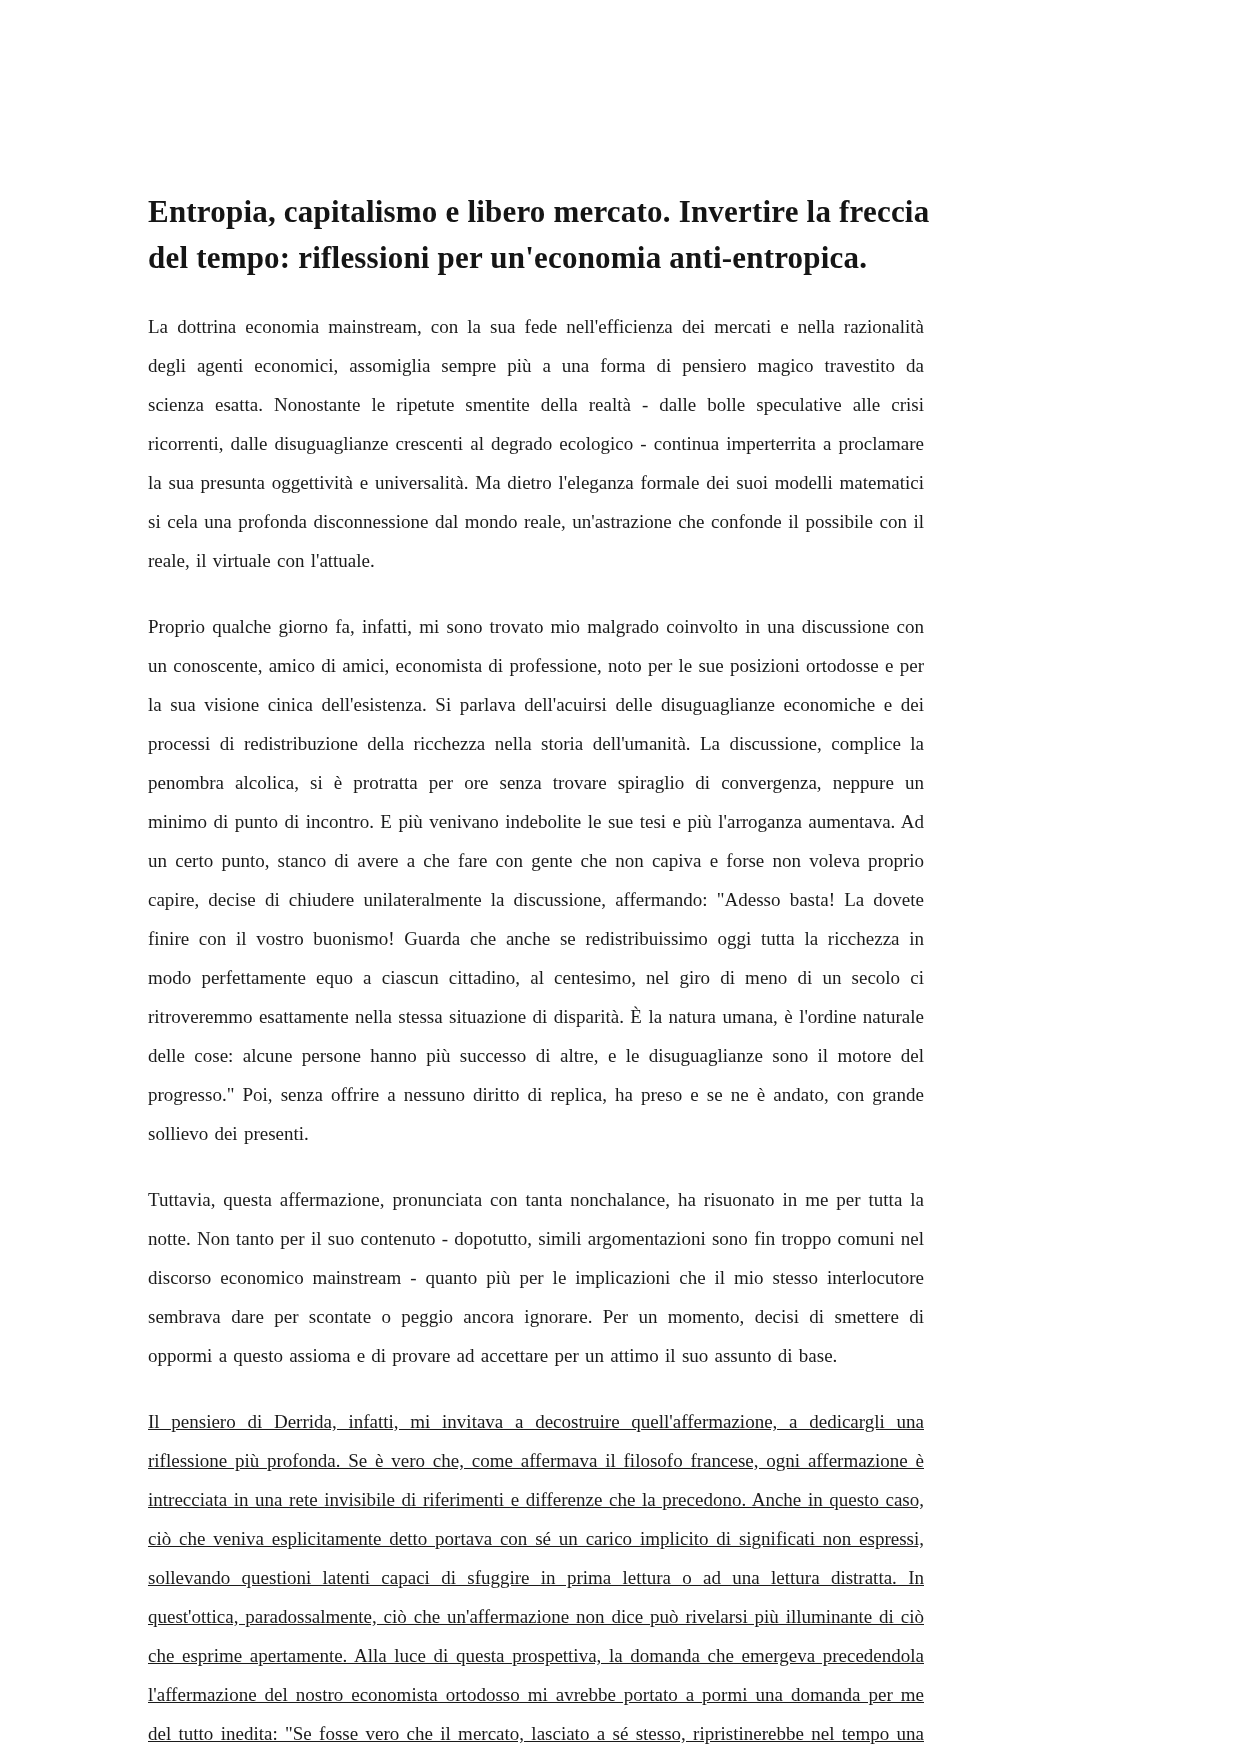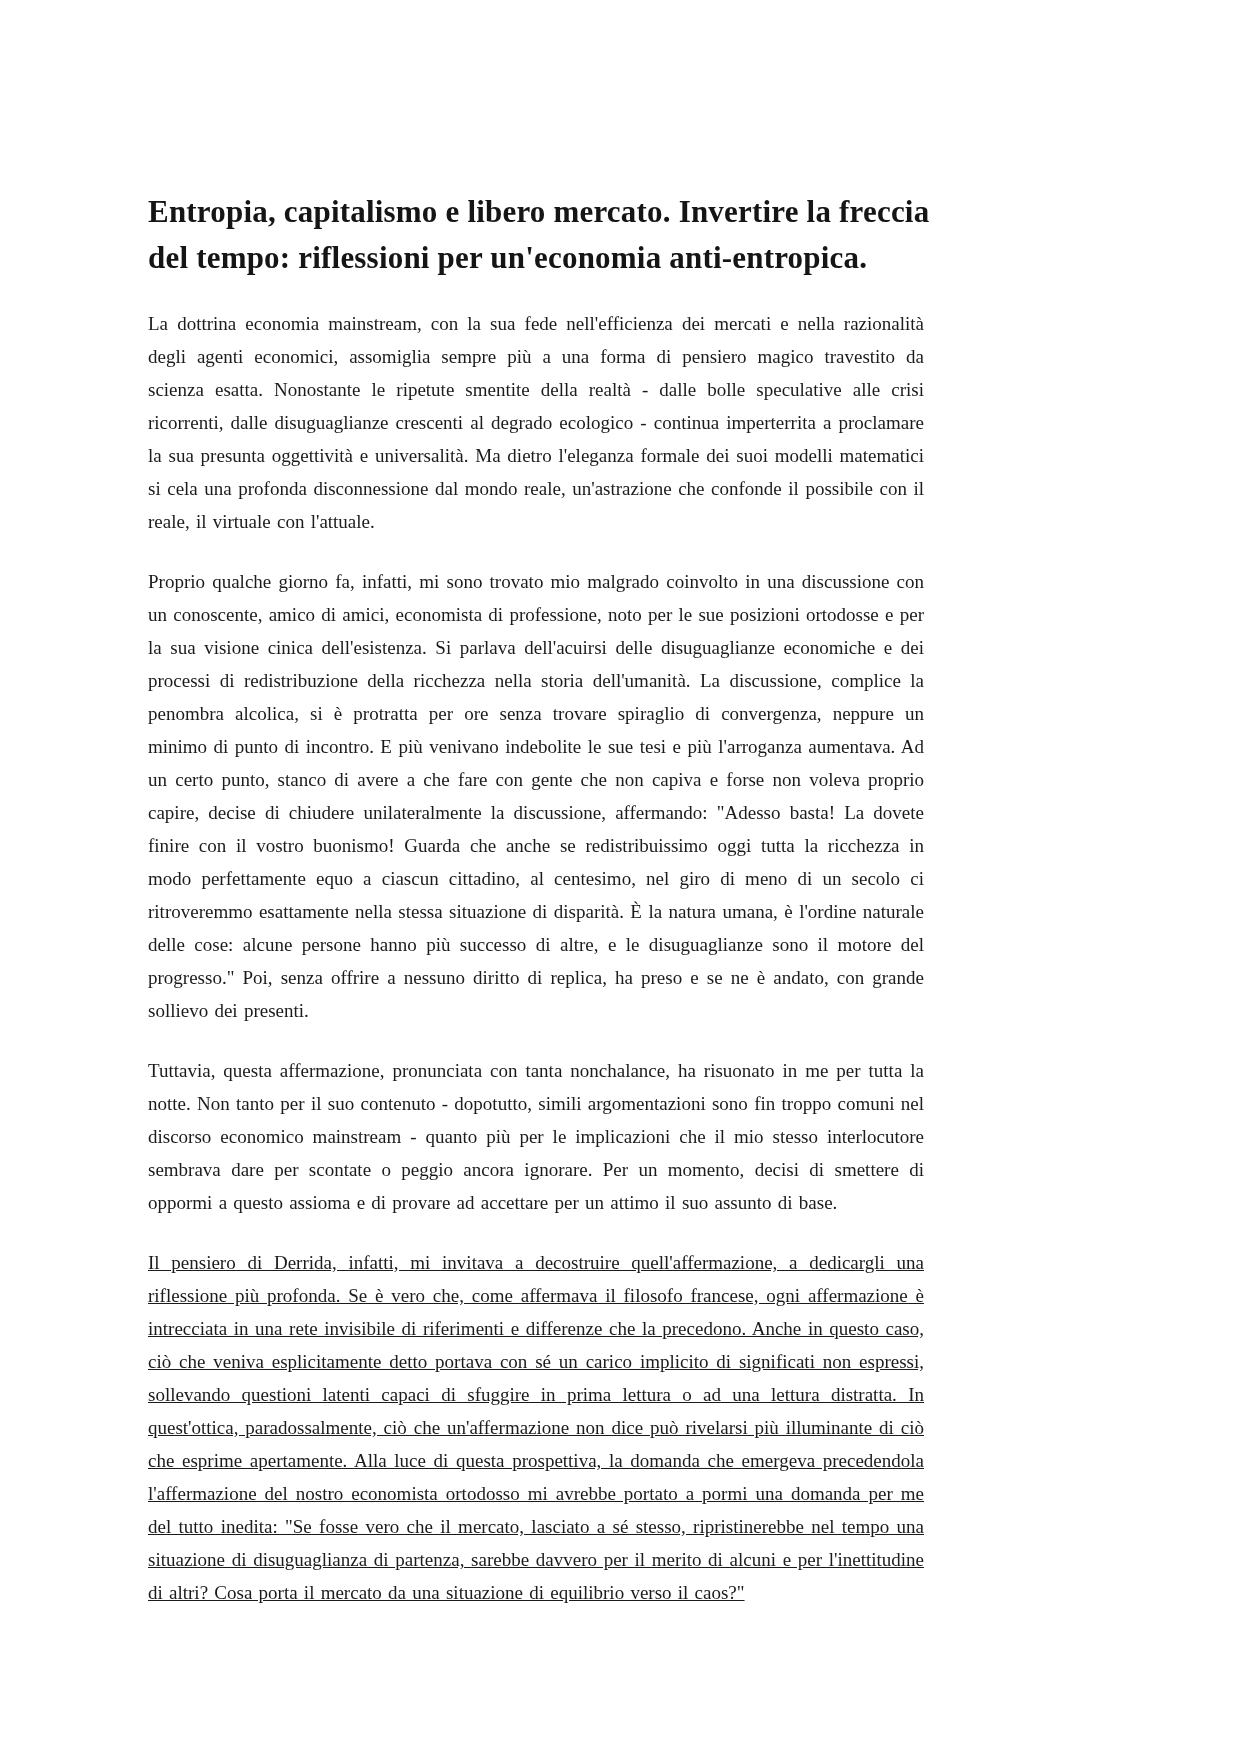--- a/index.html
+++ b/index.html
@@ -22,21 +22,21 @@
     font-weight: 700;
     font-size: 31px;
     line-height: 46px;
     letter-spacing: 0.2px;
     margin: 0 0 26px 0;
     color: #151515;
   }
   .para {
     font-family: "Liberation Serif", "DejaVu Serif", serif;
     font-size: 19px;
-    line-height: 33px;
+    line-height: 39px;
     text-align: justify;
     margin: 0 8px 27px 0;
     word-spacing: 1.5px;
   }
   .para:last-child {
     margin-bottom: 0;
     text-decoration: underline;
   }
 </style>
 </head>

